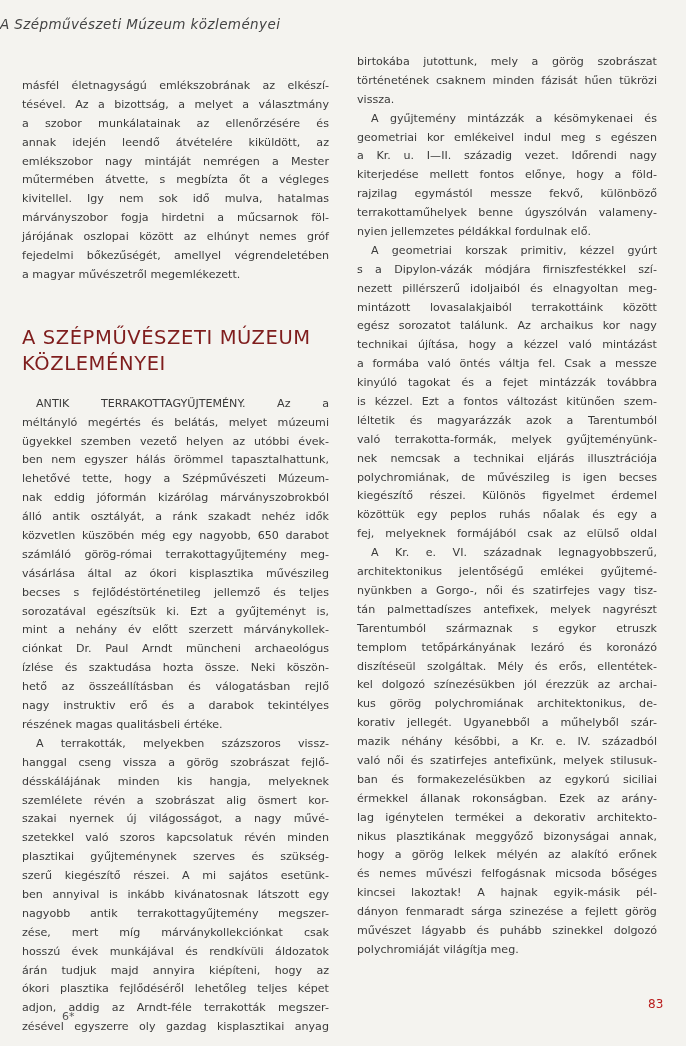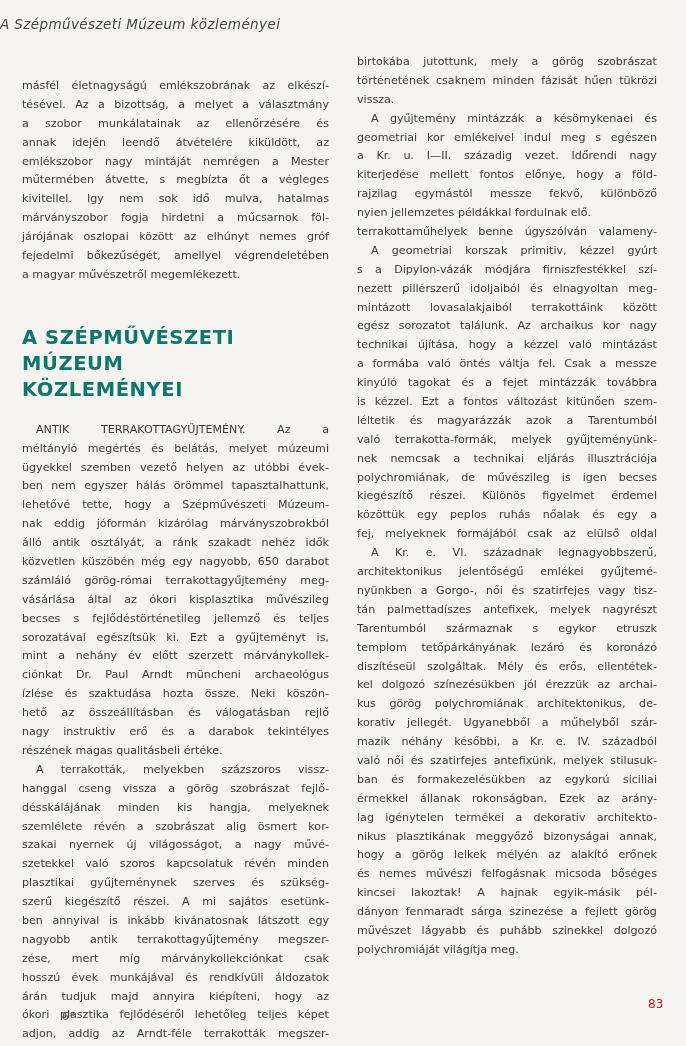--- a/index.html
+++ b/index.html
@@ -18,22 +18,22 @@
   .col-left { left:22px; top:53px; width:307px;margin-top:24px; }
   .col-right { left:357px; top:53px; width:300px; }
   .ln {
     display:block; font-size:11.1px; line-height:18.9px; height:18.9px;
     text-align:justify; text-align-last:justify; white-space:nowrap; overflow:visible;
   }
   .ln.last { text-align-last:left; }
   .ln.indent { padding-left:14px; }
   .ln.w { display:flex; justify-content:space-between; }
   .section-title {
-    font-size:19.5px; line-height:26px; letter-spacing:0.6px; color:#0f766e;
-    margin-top:40px; margin-bottom:18px; font-weight:bold;
+    font-size:19.5px; line-height:26px; letter-spacing:0.6px; color:#7f1d1d;
+    margin-top:40px; margin-bottom:18px; font-weight:normal;
   }
   .folio-left { position:absolute; left:62px; top:1010px; font-size:11px; color:#555; }
   .folio-right { position:absolute; left:648px; top:997px; font-size:12px; color:#b91c1c; }
 </style>
 </head>
 <body>
 
 <div class="page-header">A Szépművészeti Múzeum közleményei</div>
 
 <div class="col col-left">
@@ -457,27 +457,27 @@
         <span>a</span>
         <span>föld-</span>
       </span>
       <span class="ln w">
         <span>rajzilag</span>
         <span>egymástól</span>
         <span>messze</span>
         <span>fekvő,</span>
         <span>különböző</span>
       </span>
-      <span class="ln last">nyien jellemzetes példákkal fordulnak elő.</span>
       <span class="ln w">
         <span>terrakottaműhelyek</span>
         <span>benne</span>
         <span>úgyszólván</span>
         <span>valameny-</span>
       </span>
+      <span class="ln last">nyien jellemzetes példákkal fordulnak elő.</span>
     </div>
   <div>
       <span class="ln indent w">
         <span>A</span>
         <span>geometriai</span>
         <span>korszak</span>
         <span>primitiv,</span>
         <span>kézzel</span>
         <span>gyúrt</span>
       </span>

